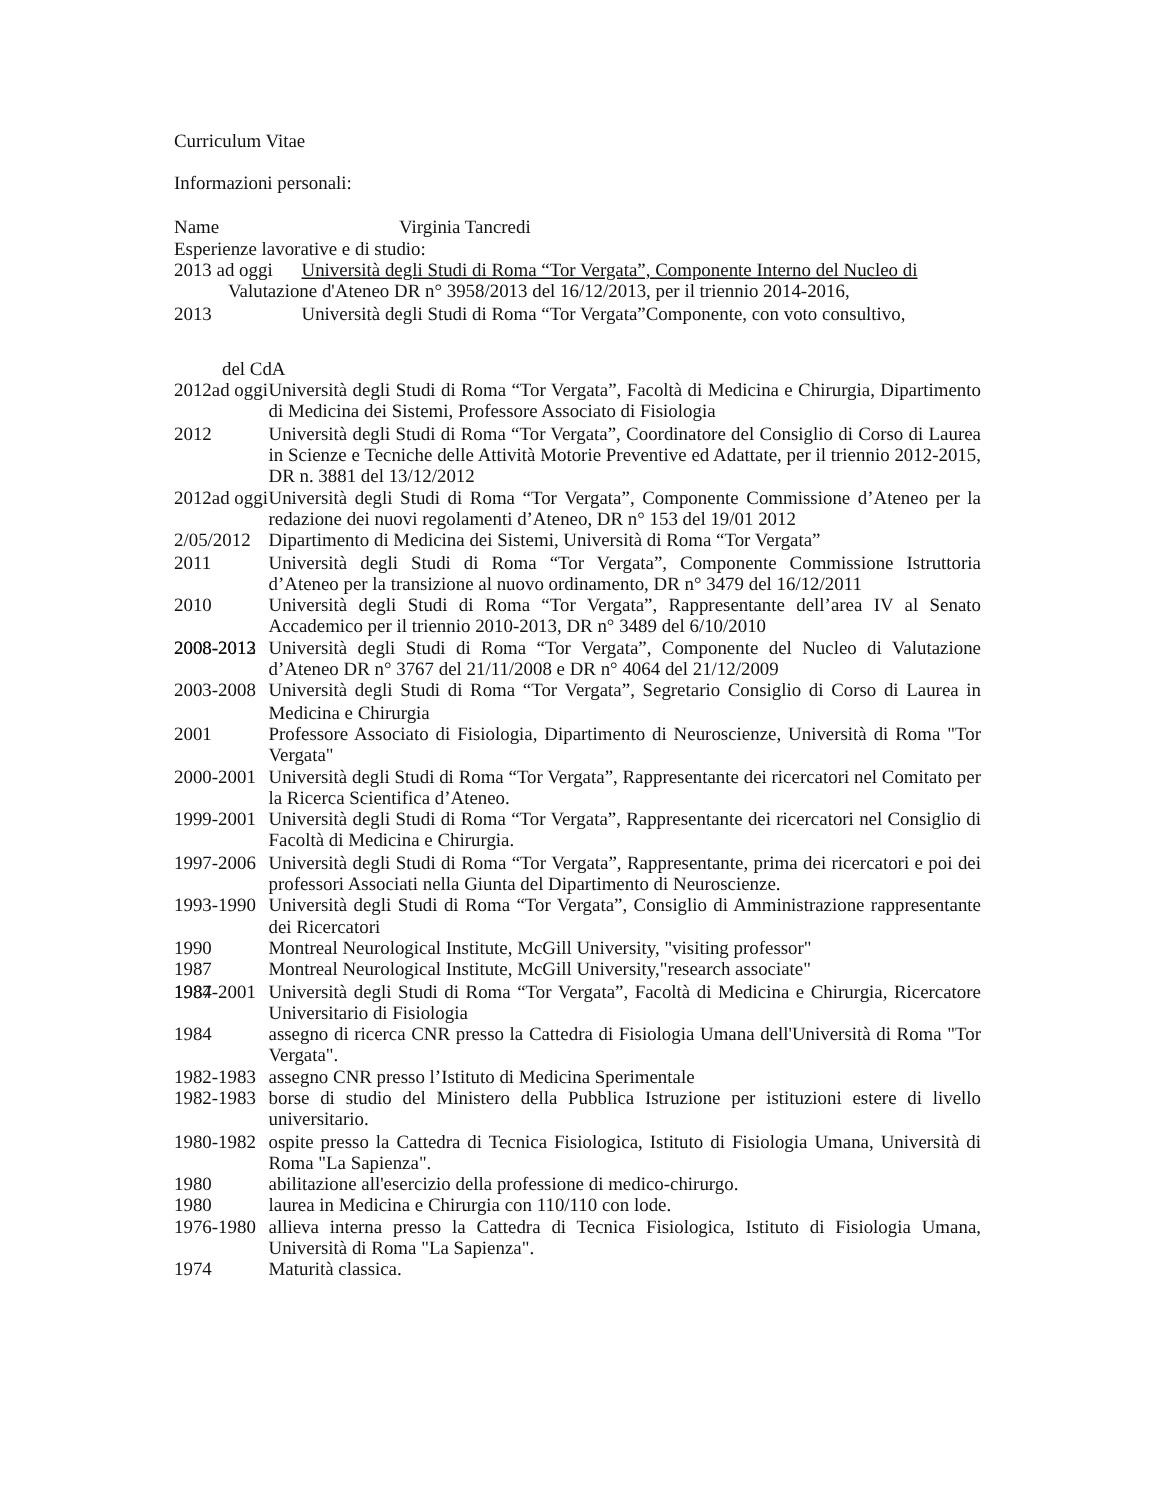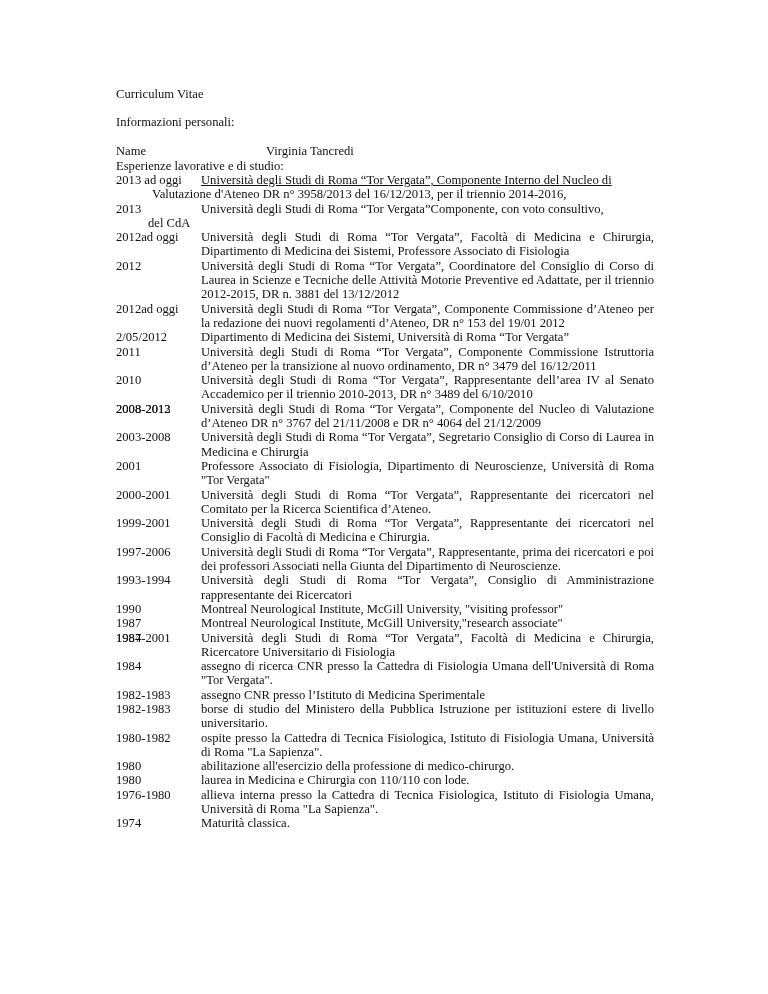--- a/index.html
+++ b/index.html
@@ -7,26 +7,26 @@
     width: 768px; height: 994px; position: relative; overflow: hidden;
     font-family: "Liberation Serif", "DejaVu Serif", serif;
     color: #111111; font-size: 12.6px; line-height: 14.3px;
   }
   .page { position: absolute; left: 116px; top: 0; width: 538px; }
   .h { font-weight: normal; position: absolute; left: 0; white-space: nowrap; }
   .name-val { position: absolute; left: 150px; font-weight: normal; white-space: nowrap; }
   .entries { position: absolute; left: 0; top: 173px; width: 538px; }
   .entry { position: relative; }
   .yr { position: absolute; left: 0; top: 0; white-space: nowrap; }
-  .desc { margin-left: 85px; text-align: justify; }
+  .desc { margin-left: 63px; text-align: justify; }
   .line { display: block; }
   .e-a .l1 { padding-left: 85px; text-decoration: underline; }
   .e-a .l2 { padding-left: 36px; }
   .e-b .l1 { padding-left: 85px; }
-  .e-b .l2 { padding-left: 32px; }
+  .e-b .l2 { padding-left: 32px; margin-top: 23px; }
 </style>
 </head>
 <body>
 
 <div class="page">
   <div class="h" style="top:87px">Curriculum Vitae</div>
   <div class="h" style="top:115px">Informazioni personali:</div>
   <div class="h" style="top:144px">Name</div>
   <div class="name-val" style="top:144px">Virginia Tancredi</div>
   <div class="h" style="top:159px">Esperienze lavorative e di studio:</div>
@@ -88,21 +88,21 @@
         </div>
         <div class="entry">
           <span class="yr">1999-2001</span>
           <div class="desc">Università degli Studi di Roma “Tor Vergata”, Rappresentante dei ricercatori nel Consiglio di Facoltà di Medicina e Chirurgia.</div>
         </div>
         <div class="entry">
           <span class="yr">1997-2006</span>
           <div class="desc">Università degli Studi di Roma “Tor Vergata”, Rappresentante, prima dei ricercatori e poi dei professori Associati nella Giunta del Dipartimento di Neuroscienze.</div>
         </div>
         <div class="entry">
-          <span class="yr">1993-1994</span>
+          <span class="yr">1993-1990</span>
           <div class="desc">Università degli Studi di Roma “Tor Vergata”, Consiglio di Amministrazione rappresentante dei Ricercatori</div>
         </div>
         <div class="entry">
           <span class="yr">1990</span>
           <div class="desc">Montreal Neurological Institute, McGill University, "visiting professor"</div>
         </div>
         <div class="entry">
           <span class="yr">1987</span>
           <div class="desc">Montreal Neurological Institute, McGill University,"research associate"</div>
         </div>

